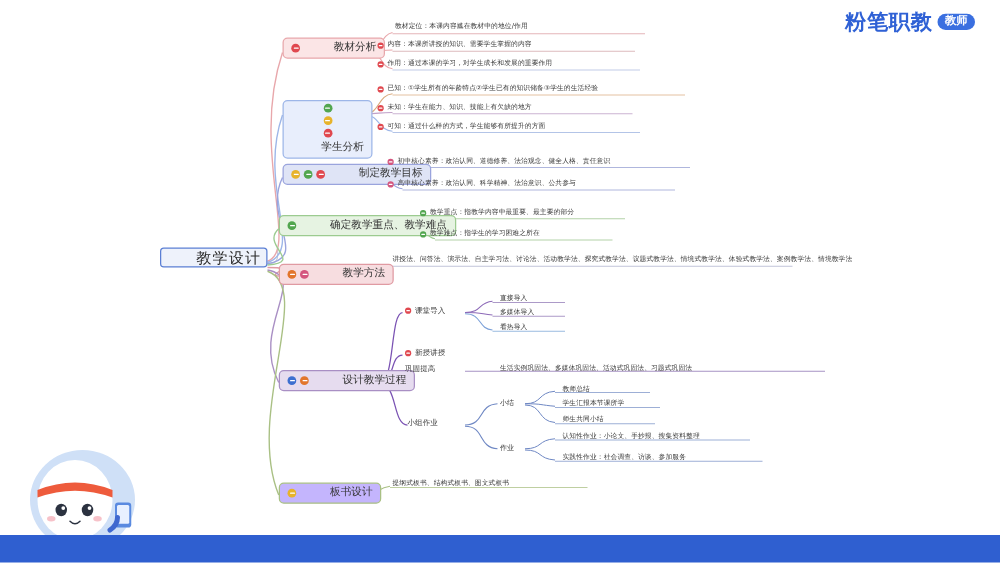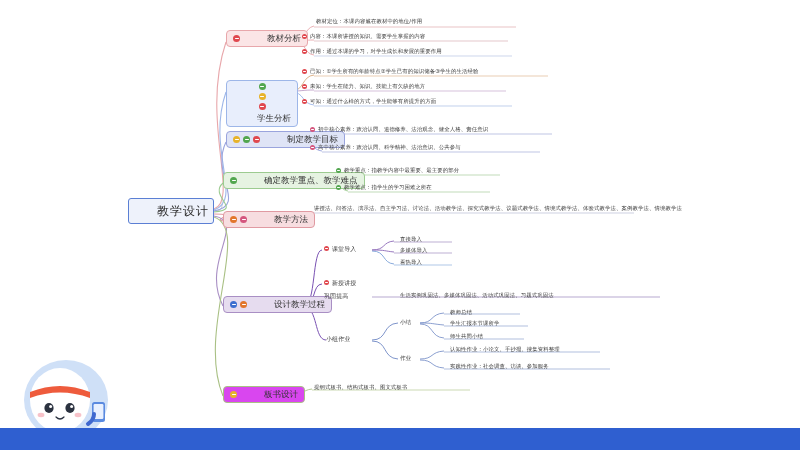--- a/index.html
+++ b/index.html
@@ -23,31 +23,31 @@
   .mascot{position:absolute;left:8px;bottom:10px;width:120px;height:86px;}
 
   
   #wires{position:absolute;inset:0;width:800px;height:450px;}
 
   
   .node{position:absolute;box-sizing:border-box;display:flex;align-items:center;
         gap:3px;border-radius:4px;padding:2px 6px;white-space:nowrap;}
   .node .lbl{font-size:8.5px;color:#333;line-height:1.25;margin-left:24px;}
 
-  .root{left:128px;top:198px;width:86px;height:26px;justify-content:center;
+  .root{left:128px;top:198px;width:86px;height:16px;justify-content:center;
         background:#eef2fb;border:1.6px solid #5b7fd4;border-radius:3px;}
   .root .lbl{font-size:12px;color:#2b2b2b;letter-spacing:1px;}
 
   .b1{left:226px;top:30px;background:#fbe5e6;border:1px solid #e8a7ab;}
   .b2{left:226px;top:80px;background:#e8eefc;border:1px solid #9db6e8;flex-direction:column;}
   .b3{left:226px;top:131px;background:#dfe4f6;border:1px solid #9aa4dd;}
   .b4{left:223px;top:172px;background:#e6f3e2;border:1px solid #9ccb90;}
   .b5{left:223px;top:211px;background:#f7dde0;border:1px solid #e09aa2;}
   .b6{left:223px;top:296px;background:#e6dcef;border:1px solid #a98fc4;text-align:right;}
-  .b7{left:223px;top:386px;background:#d946ef;border:1px solid #a9c084;}
+  .b7{left:223px;top:386px;background:#c4b5fd;border:1px solid #a9c084;}
 
   
   .dot{width:7px;height:7px;border-radius:50%;flex:0 0 auto;display:inline-block;
        position:relative;}
   .dot::after{content:"";position:absolute;left:1.5px;top:3px;width:4px;height:1.2px;
               background:#fff;border-radius:1px;}
   .d-red{background:#e0484f;}
   .d-grn{background:#52a64f;}
   .d-ylw{background:#e7b32b;}
   .d-org{background:#e2762c;}
@@ -140,20 +140,24 @@
 
     <path d="M420 359 C434 359 430 352 444 351" stroke="#6f88c4" stroke-width=".8" fill="none"></path>
     <path d="M420 360 C434 360 430 367 444 368" stroke="#6f88c4" stroke-width=".8" fill="none"></path>
     <line x1="444" y1="352" x2="600" y2="352" stroke="#8fa4d0" stroke-width=".7"></line>
     <line x1="444" y1="369" x2="610" y2="369" stroke="#8fa4d0" stroke-width=".7"></line>
 
     <path d="M292 396 C302 396 302 390 312 389" stroke="#a9c084" stroke-width=".9" fill="none"></path>
     <line x1="312" y1="390" x2="470" y2="390" stroke="#b6c894" stroke-width=".7"></line>
   </svg>
 
+  <div class="logo">
+    <span class="logo-text">粉笔职教</span>
+    <span class="logo-badge">教师</span>
+  </div>
 
   <div class="node root">
     <span class="lbl">教学设计</span>
   </div>
 
   <div class="node b1">
     <span class="dot d-red"></span>
     <span class="lbl">教材分析</span>
   </div>
 

